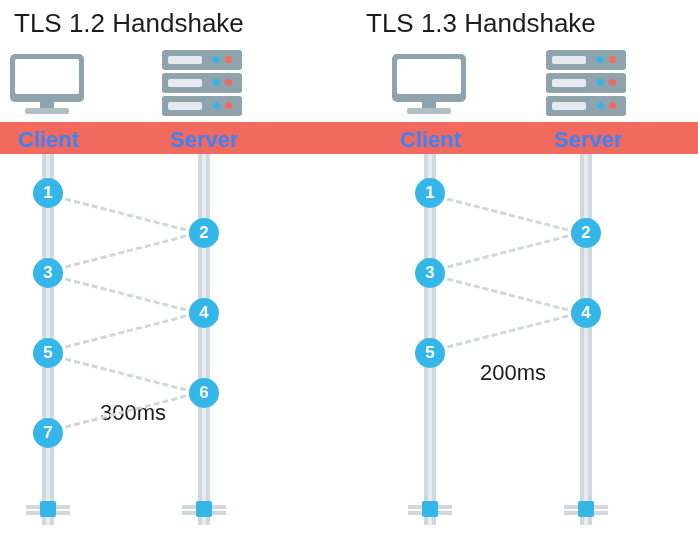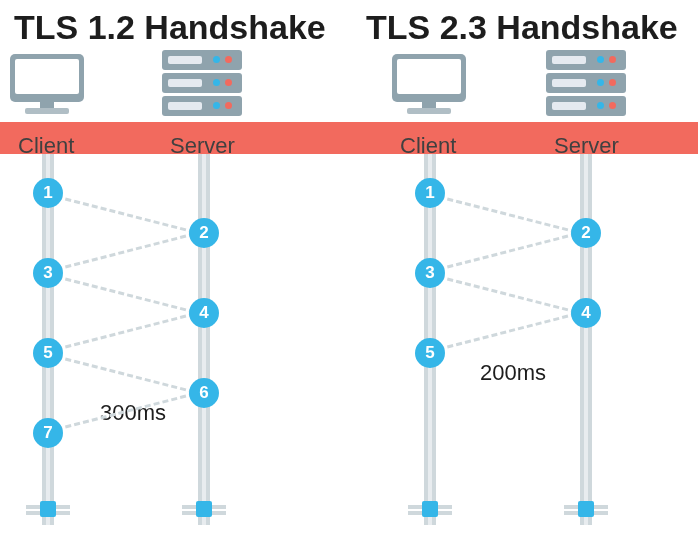--- a/index.html
+++ b/index.html
@@ -7,38 +7,38 @@
     font-family: Arial, Helvetica, sans-serif;
     background: #fff;
     width: 698px;
     height: 533px;
     position: relative;
     overflow: hidden;
   }
   .title {
     position: absolute;
     top: 8px;
-    font-size: 34px;
-    font-weight: 700;
+    font-size: 26px;
+    font-weight: 400;
     color: #1d1d1d;
   }
   .header-band {
     position: absolute;
     left: 0;
     right: 0;
     top: 122px;
     height: 32px;
     background: #f26a5e;
   }
   .band-label {
     position: absolute;
-    top: 133px;
-    color: #404040;
+    top: 127px;
+    color: #3b82f6;
     font-size: 22px;
-    font-weight: 400;
+    font-weight: 700;
   }
   
   .pole {
     position: absolute;
     width: 12px;
     top: 154px;
     bottom: 8px;
     border-left: 4px solid #cfd8dc;
     border-right: 4px solid #cfd8dc;
     background: #e8ecef;
@@ -147,21 +147,21 @@
     width: 7px; height: 7px; border-radius: 50%;
     top: 6px;
   }
   .server .rack .dot1 { right: 22px; background: #35b6e8; }
   .server .rack .dot2 { right: 10px; background: #f26a5e; }
 </style>
 </head>
 <body>
 
 <div class="title" style="left:14px">TLS 1.2 Handshake</div>
-<div class="title" style="left:366px">TLS 2.3 Handshake</div>
+<div class="title" style="left:366px">TLS 1.3 Handshake</div>
 
 <div class="monitor" style="left:10px">
   <div class="screen">
       <div class="screen-inner"></div>
     </div>
   <div class="neck"></div>
     <div class="stand"></div>
 </div>
 <div class="server" style="left:162px">
   <div class="rack">

